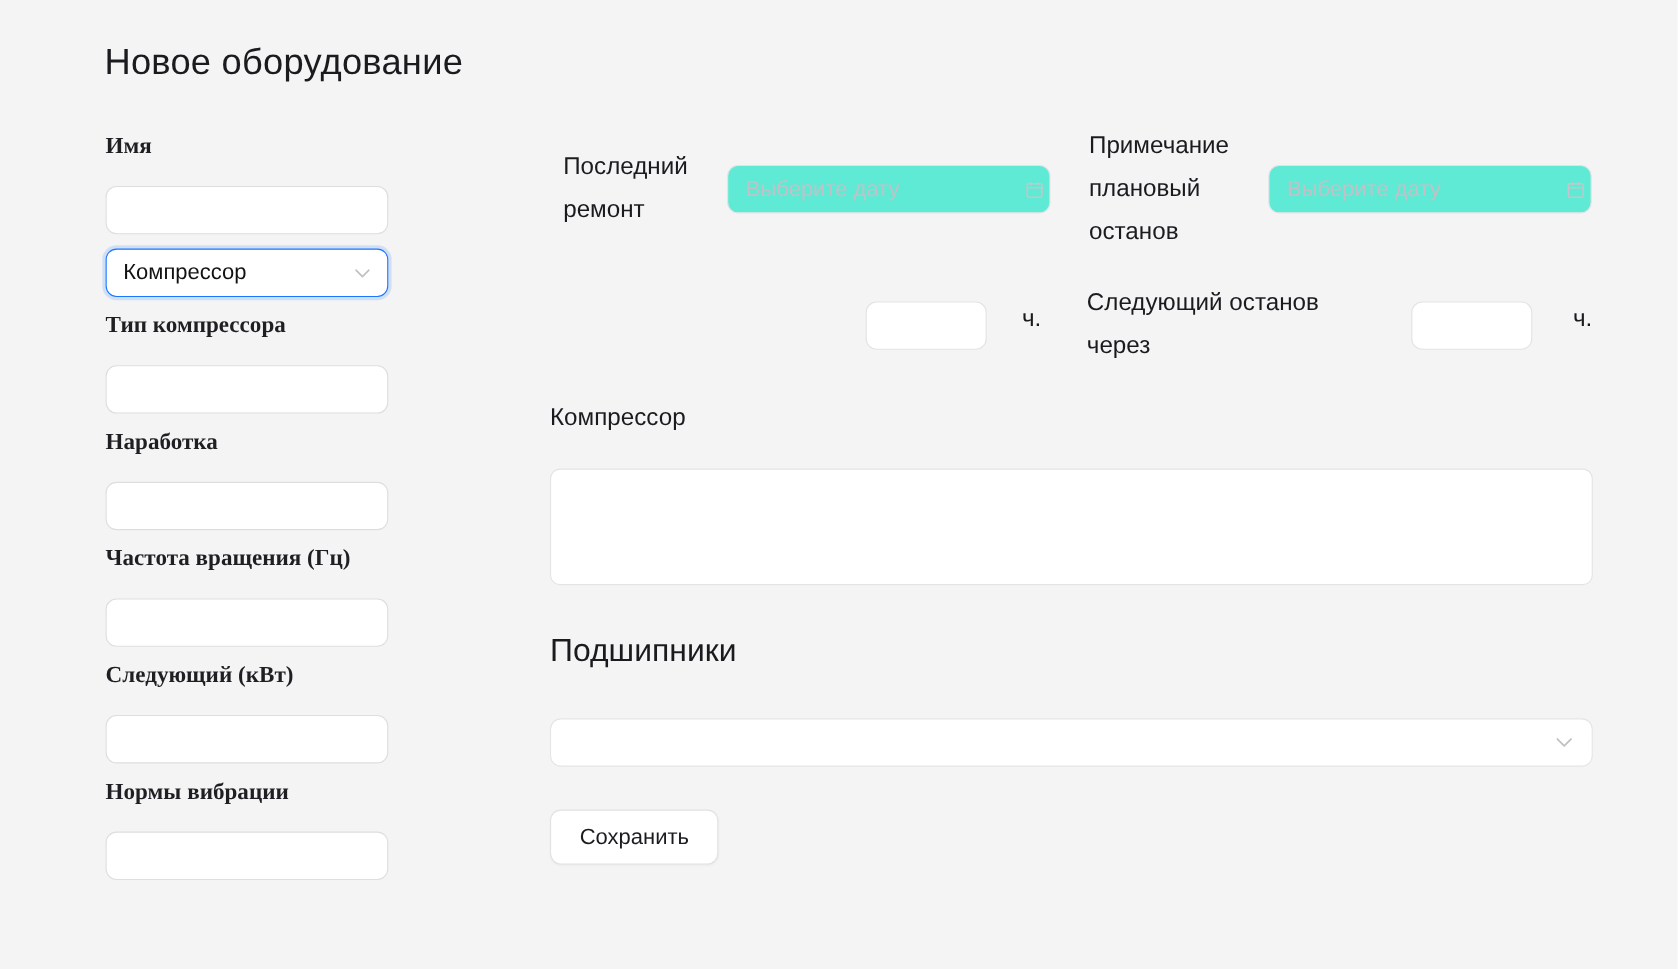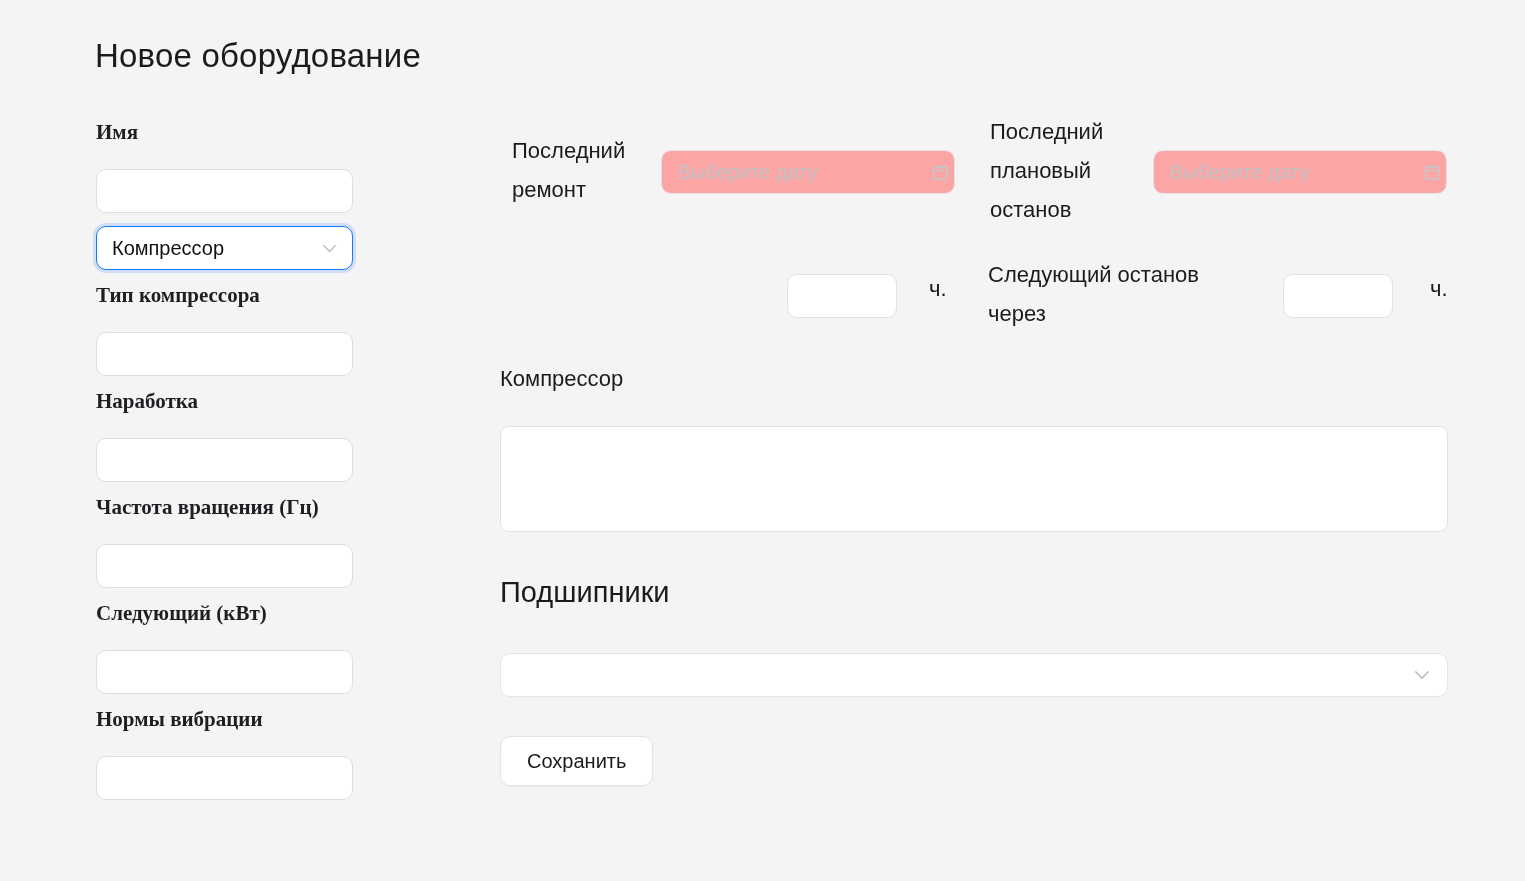--- a/index.html
+++ b/index.html
@@ -87,21 +87,21 @@
   .rlabel {
     font-size: 22px;
     line-height: 39px;
     color: #1b1b1f;
   }
 
   
   .datepicker {
     width: 294px;
     height: 44px;
-    background: #fca5a5;
+    background: #5eead4;
     border: 1px solid #e3e3e6;
     border-radius: 10px;
     display: flex;
     align-items: center;
     padding: 0 4px 0 2px;
   }
 
   .datepicker input {
     flex: 1;
     border: none;
@@ -242,21 +242,21 @@
     <span class="icon">
       <svg width="19" height="19" viewBox="0 0 24 24" fill="none" stroke="#c6c6ca" stroke-width="1.7">
         <rect x="3.5" y="5" width="17" height="15.5" rx="1.5"></rect>
         <line x1="3.5" y1="9.6" x2="20.5" y2="9.6"></line>
         <line x1="8.3" y1="2.8" x2="8.3" y2="7"></line>
         <line x1="15.7" y1="2.8" x2="15.7" y2="7"></line>
       </svg>
     </span>
   </div>
 
-  <div class="abs rlabel" style="left:990px; top:112px; width:160px;">Последний плановый останов</div>
+  <div class="abs rlabel" style="left:990px; top:112px; width:160px;">Примечание плановый останов</div>
 
   <div class="abs datepicker" style="left:1153px; top:150px;">
     <input type="text" placeholder="Выберите дату" style="">
     <span class="icon">
       <svg width="19" height="19" viewBox="0 0 24 24" fill="none" stroke="#c6c6ca" stroke-width="1.7">
         <rect x="3.5" y="5" width="17" height="15.5" rx="1.5"></rect>
         <line x1="3.5" y1="9.6" x2="20.5" y2="9.6"></line>
         <line x1="8.3" y1="2.8" x2="8.3" y2="7"></line>
         <line x1="15.7" y1="2.8" x2="15.7" y2="7"></line>
       </svg>

